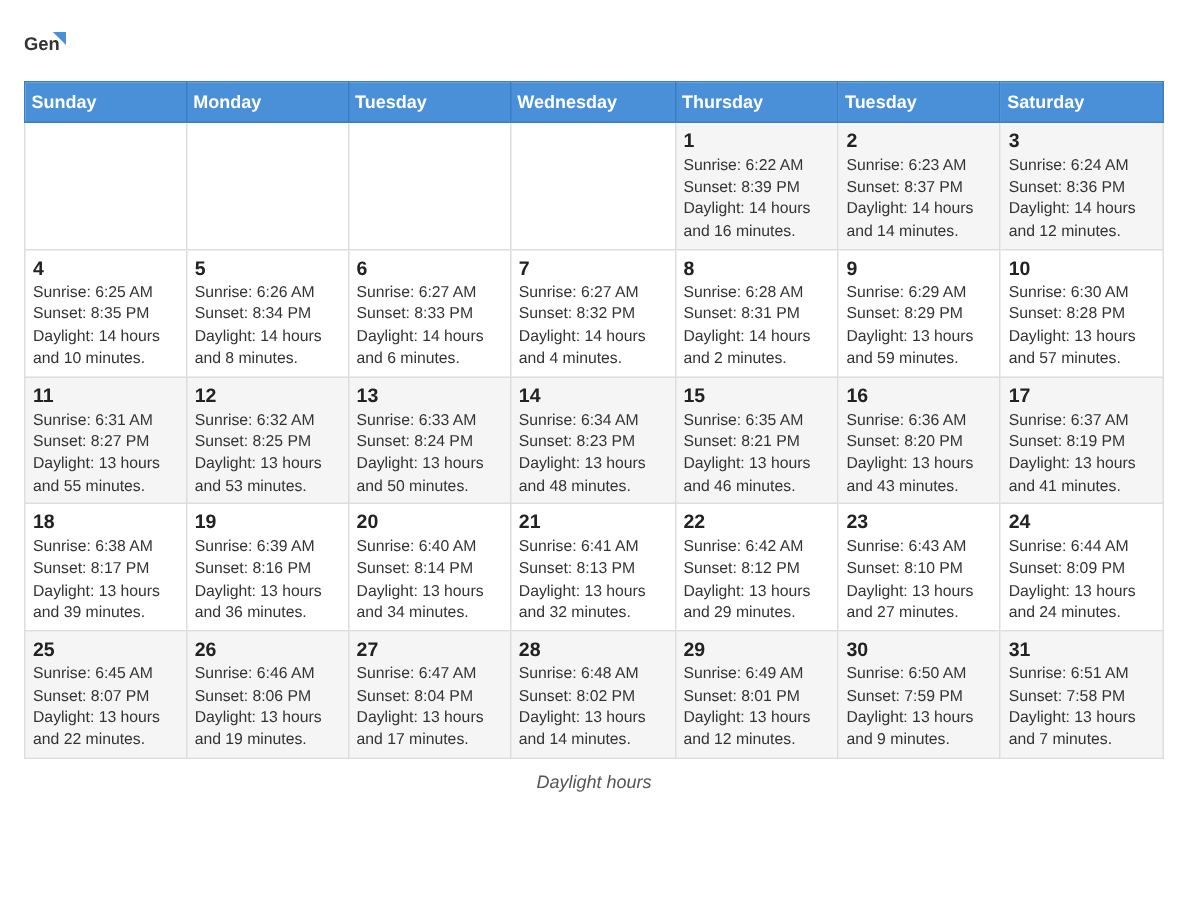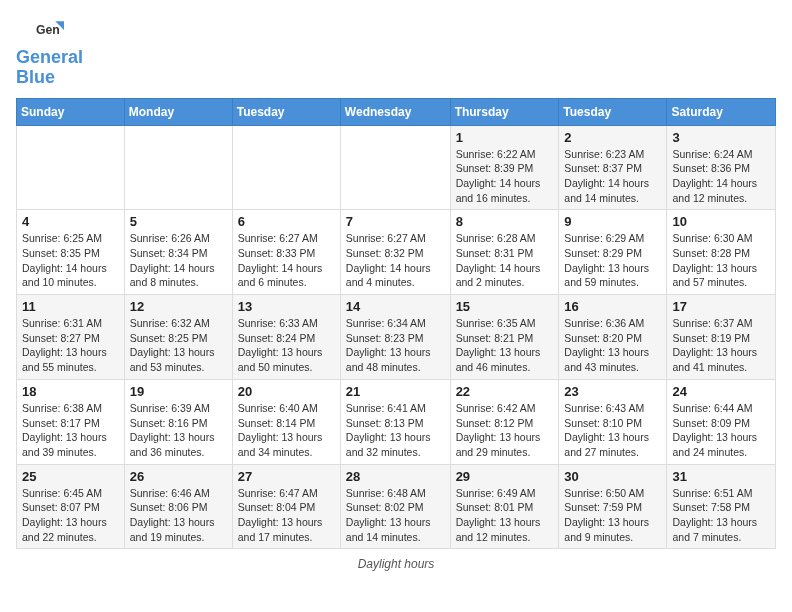--- a/index.html
+++ b/index.html
@@ -90,24 +90,20 @@
   </style>
 </head>
 <body>
 
 <div class="header">
   <div class="logo">
     <svg class="logo-icon" viewBox="0 0 32 32">
       <text x="0" y="20" font-size="14" font-weight="bold" fill="#333">Gen</text>
       <polygon points="22,6 32,6 32,16" fill="#4a90d9"></polygon>
     </svg>
-    <div>
-      <div class="logo-text"><span>General</span></div>
-      <div class="logo-text"><span style="color:#4a90d9">Blue</span></div>
-    </div>
   </div>
   <div class="title-block">
   </div>
 </div>
 
 <table>
   <thead>
     <tr>
     <th>Sunday</th>
         <th>Monday</th>

